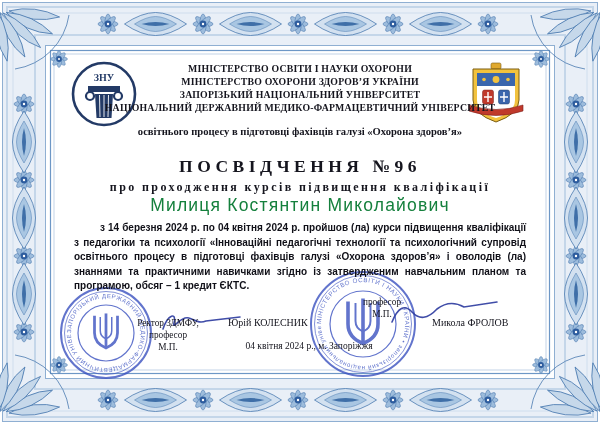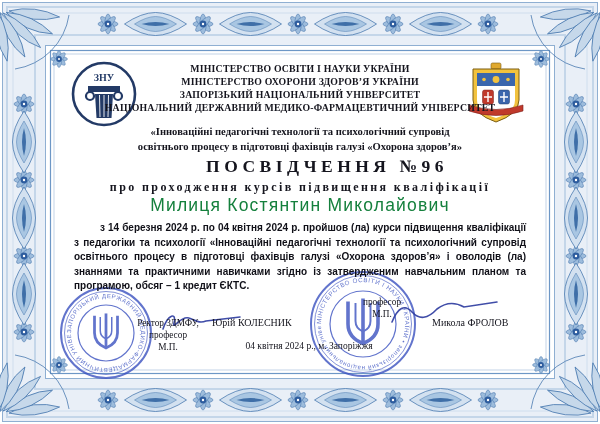--- a/index.html
+++ b/index.html
@@ -4,30 +4,30 @@
 <style>
   html,body{margin:0;padding:0;background:#888;}
   .cert{position:relative;width:600px;height:424px;background:#ffffff;overflow:hidden;
         font-family:"Liberation Serif",serif;}
   .layer{position:absolute;left:0;top:0;width:600px;height:424px;}
   .z1{z-index:1}.z2{z-index:2}.z3{z-index:3}
   .txt{position:absolute;color:#15151e;}
   .center{left:50px;width:500px;text-align:center;}
   .ministries{top:62px;font-weight:bold;font-size:9.8px;line-height:13px;letter-spacing:.2px;}
   .program{top:125px;font-weight:bold;font-size:10.6px;line-height:14.5px;}
-  .doc-title{top:156px;font-weight:bold;font-size:17.5px;letter-spacing:4.5px;padding-left:27px;}
+  .doc-title{top:156px;font-weight:bold;font-size:17.5px;letter-spacing:4.5px;}
   .doc-sub{top:180px;font-weight:bold;font-size:12px;letter-spacing:2.4px;}
   .name{top:195px;font-family:"Liberation Sans",sans-serif;font-size:17.5px;letter-spacing:1.2px;color:#15803d;}
   .body-par{top:221px;left:74px;width:452px;text-align:justify;text-indent:26px;
             font-family:"Liberation Sans",sans-serif;font-weight:bold;font-size:10px;line-height:14.6px;color:#101018;}
   .role{font-size:9.3px;line-height:12px;text-align:center;}
   .role-left{top:296px;left:124px;width:88px;margin-top:21px;}
   .role-right{top:296px;left:338px;width:88px;}
   .signer-name{font-size:10px;font-weight:normal;}
-  .signer-name-left{top:317px;left:212px;}
+  .signer-name-left{top:317px;left:228px;}
   .signer-name-right{top:317px;left:432px;}
   .date-place{top:341px;font-size:9.5px;margin-left:9px;}
 </style>
 </head>
 <body>
 
 <div class="cert">
 
   <svg class="layer z1" viewBox="0 0 600 424" aria-hidden="true">
     <defs>
@@ -176,28 +176,27 @@
         <textPath href="#ringR">МІНІСТЕРСТВО ОСВІТИ І НАУКИ УКРАЇНИ • запорізький національний університет •</textPath>
       </text>
     </g>
 
     <path d="M163,329 C168,314 177,312 174,323 C172,331 181,315 189,318 C195,320 199,324 206,321 L240,317" fill="none" stroke="#2b3a9e" stroke-width="1.6" stroke-linecap="round" opacity="0.9"></path>
     <path d="M392,322 Q401,300 412,312 T437,309 Q450,299 464,307 L497,302" fill="none" stroke="#2b3a9e" stroke-width="1.6" stroke-linecap="round" opacity="0.9"></path>
   </svg>
 
   <div class="layer z3">
     <div class="txt center ministries">
-      <div>МІНІСТЕРСТВО ОСВІТИ І НАУКИ УКРАЇНИ</div>
+      <div>МІНІСТЕРСТВО ОСВІТИ І НАУКИ ОХОРОНИ</div>
       <div>МІНІСТЕРСТВО ОХОРОНИ ЗДОРОВ’Я УКРАЇНИ</div>
       <div>ЗАПОРІЗЬКИЙ НАЦІОНАЛЬНИЙ УНІВЕРСИТЕТ</div>
       <div>НАЦІОНАЛЬНИЙ ДЕРЖАВНИЙ МЕДИКО-ФАРМАЦЕВТИЧНИЙ УНІВЕРСИТЕТ</div>
     </div>
 
     <div class="txt center program">
-      <div>«Інноваційні педагогічні технології та психологічний супровід</div>
       <div>освітнього процесу в підготовці фахівців галузі «Охорона здоров’я»</div>
     </div>
 
     <div class="txt center doc-title">ПОСВІДЧЕННЯ №96</div>
     <div class="txt center doc-sub">про проходження курсів підвищення кваліфікації</div>
     <div class="txt center name">Милиця Костянтин Миколайович</div>
 
     <p class="txt body-par" style="margin:0">з 14 березня 2024 р. по 04 квітня 2024 р. пройшов (ла) курси підвищення кваліфікації з педагогіки та психології «Інноваційні педагогічні технології та психологічний супровід освітнього процесу в підготовці фахівців галузі «Охорона здоров’я» і оволодів (ла) знаннями та практичними навичками згідно із затвердженим навчальним планом та програмою, обсяг – 1 кредит ЄКТС.</p>
 
     <div class="txt role role-left">

